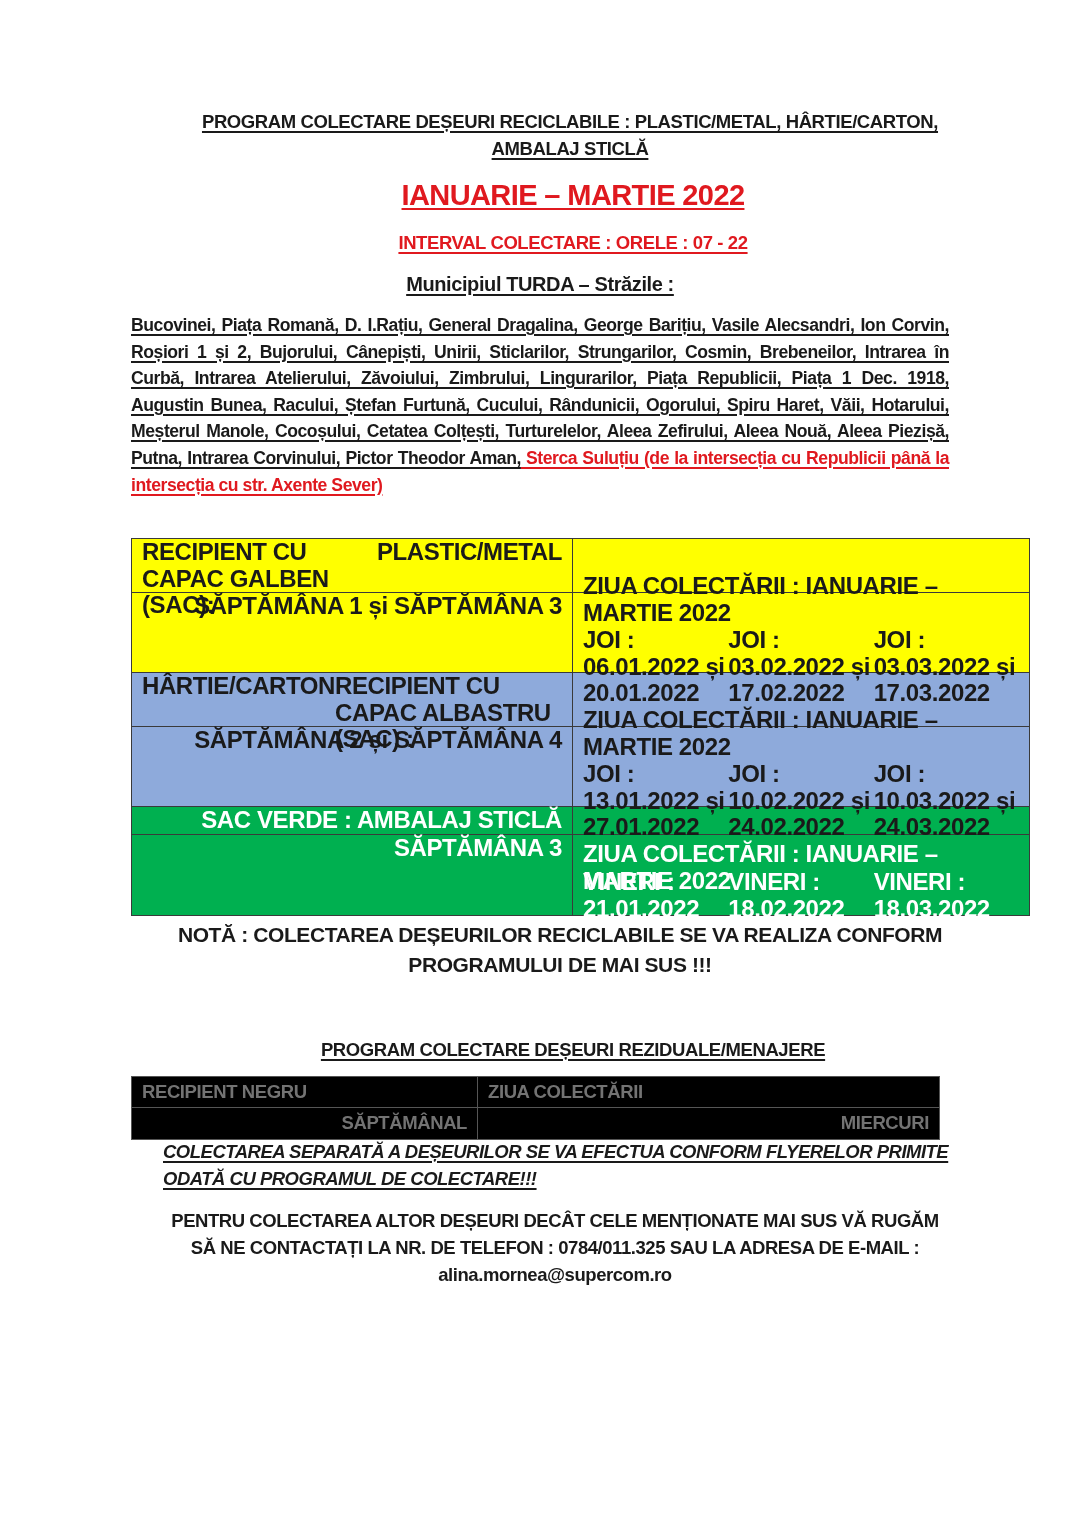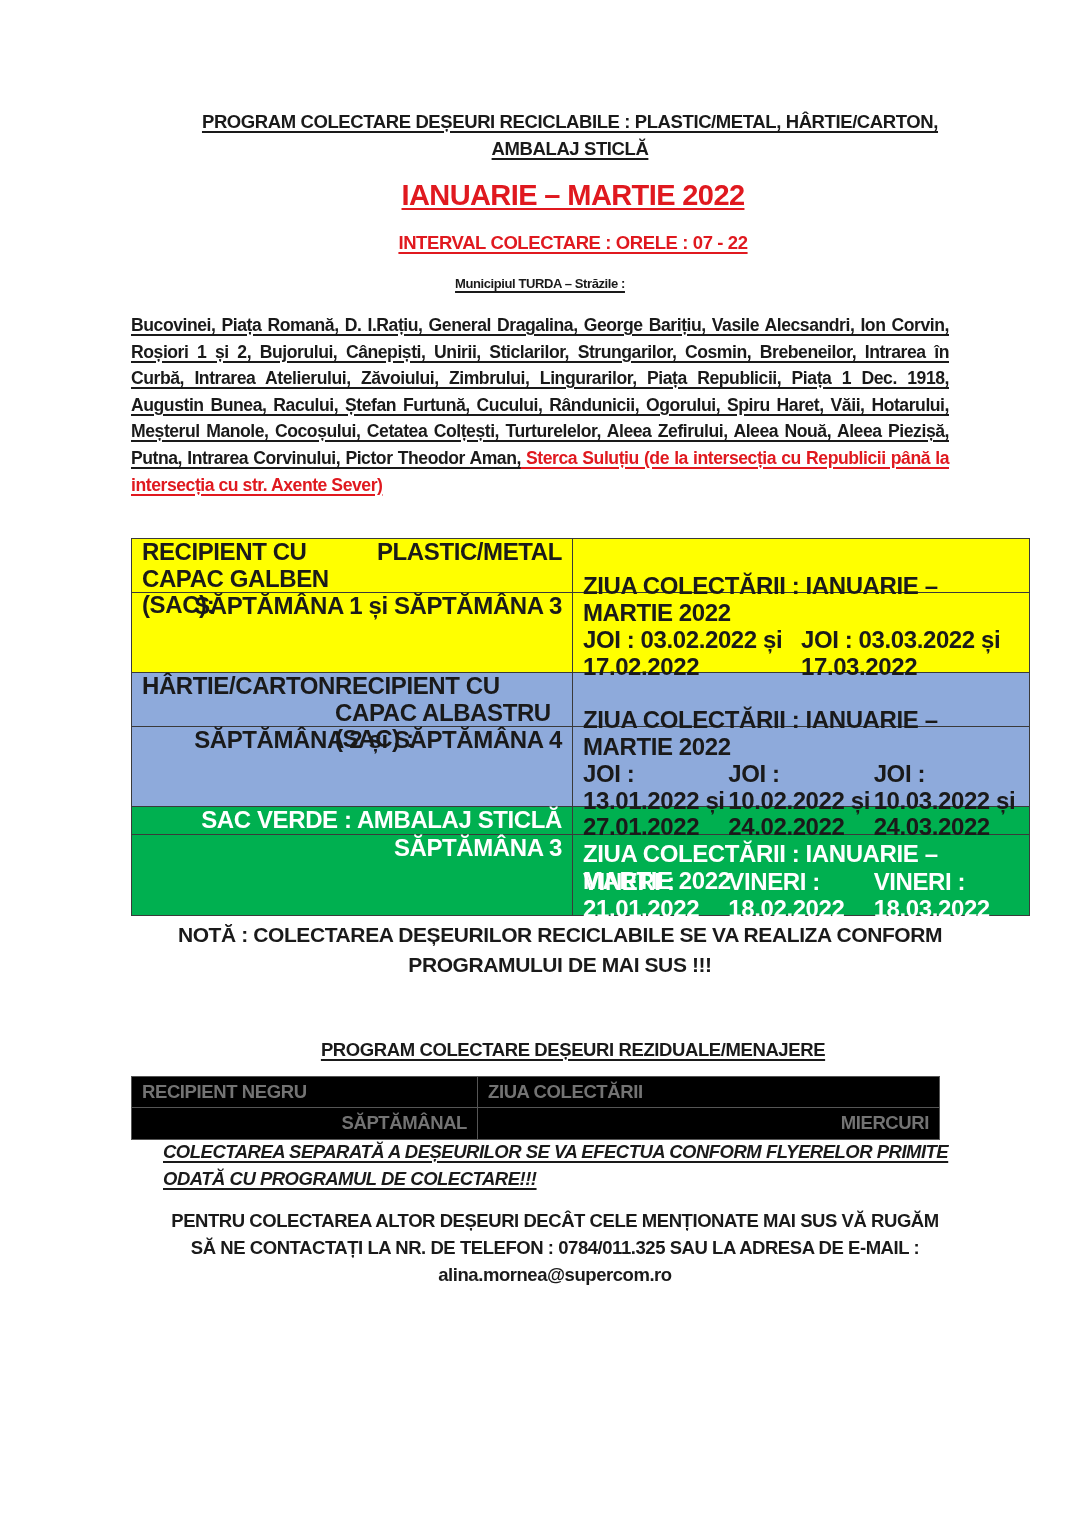--- a/index.html
+++ b/index.html
@@ -23,21 +23,21 @@
       font-size: 29px; line-height: 38px; font-weight: bold; color: #e0191f; text-align: center;
       letter-spacing: -0.6px;
     }
     #interval {
       left: 0; width: 1146px; top: 230px;
       font-size: 18.5px; line-height: 26px; font-weight: bold; color: #e0191f; text-align: center;
       letter-spacing: -0.4px;
     }
     #municipality {
       left: 0; width: 1080px; top: 271px;
-      font-size: 13px; line-height: 26px; font-weight: bold; text-align: center;
+      font-size: 20px; line-height: 26px; font-weight: bold; text-align: center;
       letter-spacing: -0.4px;
     }
     #streets {
       left: 131px; width: 818px; top: 312px;
       font-size: 17.6px; line-height: 26.6px; font-weight: bold; text-align: justify;
       letter-spacing: -0.45px;
     }
     #streets .red { color: #e0191f; }
 
     
@@ -130,20 +130,21 @@
     <div class="rcell right">
       <span>ZIUA COLECTĂRII : IANUARIE – MARTIE 2022</span>
     </div>
   </div>
 
   <div class="rrow yellow h80">
     <div class="rcell left">
       <span>SĂPTĂMÂNA 1 și SĂPTĂMÂNA 3</span>
     </div>
     <div class="rcell right">
+      <span>JOI : 06.01.2022 și 20.01.2022</span>
       <span>JOI : 03.02.2022 și 17.02.2022</span>
       <span>JOI : 03.03.2022 și 17.03.2022</span>
     </div>
   </div>
 
   <div class="rrow blue h54">
     <div class="rcell left">
       <span>HÂRTIE/CARTON</span>
       <span>RECIPIENT CU CAPAC ALBASTRU (SAC) :</span>
     </div>

